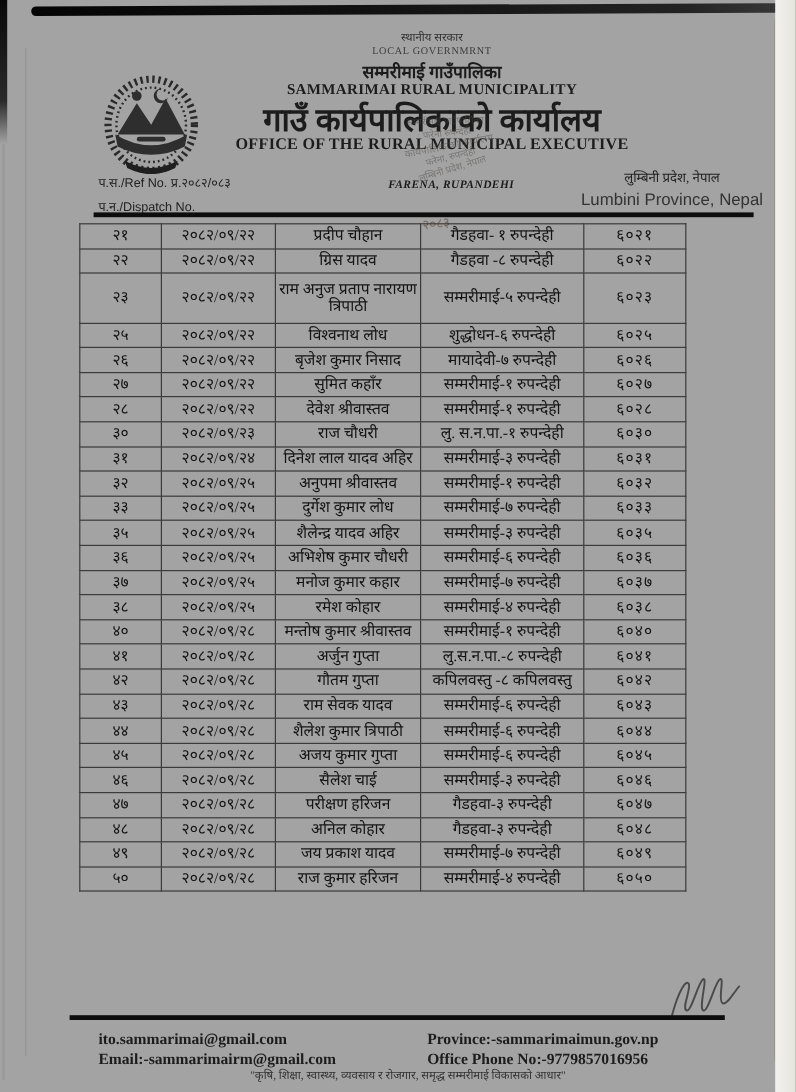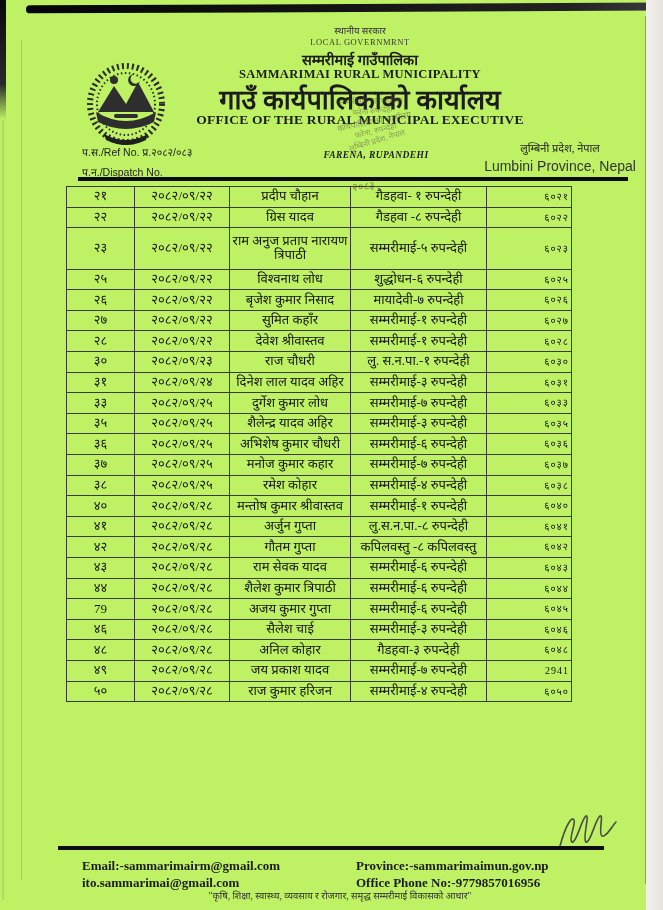--- a/index.html
+++ b/index.html
@@ -4,21 +4,21 @@
 <style>
   html,body{margin:0;padding:0;}
   body{
     width:663px;height:910px;
     background:#eceae5;
     font-family:"Liberation Serif","DejaVu Serif",serif;
     -webkit-font-smoothing:antialiased;
   }
   #page{
     position:relative;width:663px;height:910px;
-    background:#bef264;overflow:hidden;color:#1c1c1c;
+    background:#a3a3a3;overflow:hidden;color:#1c1c1c;
   }
   
   .scan-top-band{
     position:absolute;left:26px;top:4px;width:634px;height:8px;
     background:linear-gradient(90deg,#050505 0%,#101010 40%,#222 85%,#3a3a3a 100%);
     border-radius:6px 2px 2px 6px;transform:rotate(-0.25deg);
   }
   .scan-left-corner{
     position:absolute;left:0;top:0;width:6px;height:120px;
     background:linear-gradient(180deg,#090909,#2a2a2a 70%,rgba(60,60,60,0));
@@ -77,21 +77,21 @@
     position:absolute;left:66px;top:186px;width:505px;
     border-collapse:collapse;table-layout:fixed;
     font-size:13px;color:#141414;
   }
   .records td{
     border:1px solid #3b3b3b;text-align:center;vertical-align:middle;
     padding:0 2px;overflow:hidden;line-height:1.15;
   }
   .records tr{height:20.6px;}
   .records tr.tall{height:41.5px;}
-  .records td.c-num{font-size:10px;letter-spacing:1px;text-align:right;}
+  .records td.c-num{font-size:13px;letter-spacing:1px;}
   .col-sn{width:68px;}.col-date{width:95px;}.col-name{width:121px;}
   .col-addr{width:136px;}.col-no{width:85px;}
   
   .signature{position:absolute;left:556px;top:806px;width:64px;height:46px;}
   
   .ftr-rule{position:absolute;left:58px;top:846px;width:546px;height:4px;background:#0d0d0d;}
   .ftr-email{position:absolute;left:82px;top:857px;font-size:13px;font-weight:bold;line-height:17px;}
   .ftr-web{position:absolute;left:356px;top:857px;font-size:13px;font-weight:bold;line-height:17px;}
   .ftr-slogan{position:absolute;left:60px;top:889px;width:560px;text-align:center;
     font-size:9.5px;color:#333;}
@@ -220,20 +220,27 @@
           <td class="c-num">६०३०</td>
         </tr>
         <tr>
           <td>३१</td>
           <td>२०८२/०९/२४</td>
           <td>दिनेश लाल यादव अहिर</td>
           <td>सम्मरीमाई-३ रुपन्देही</td>
           <td class="c-num">६०३१</td>
         </tr>
         <tr>
+          <td>३२</td>
+          <td>२०८२/०९/२५</td>
+          <td>अनुपमा श्रीवास्तव</td>
+          <td>सम्मरीमाई-१ रुपन्देही</td>
+          <td class="c-num">६०३२</td>
+        </tr>
+        <tr>
           <td>३३</td>
           <td>२०८२/०९/२५</td>
           <td>दुर्गेश कुमार लोध</td>
           <td>सम्मरीमाई-७ रुपन्देही</td>
           <td class="c-num">६०३३</td>
         </tr>
         <tr>
           <td>३५</td>
           <td>२०८२/०९/२५</td>
           <td>शैलेन्द्र यादव अहिर</td>
@@ -290,65 +297,72 @@
           <td class="c-num">६०४३</td>
         </tr>
         <tr>
           <td>४४</td>
           <td>२०८२/०९/२८</td>
           <td>शैलेश कुमार त्रिपाठी</td>
           <td>सम्मरीमाई-६ रुपन्देही</td>
           <td class="c-num">६०४४</td>
         </tr>
         <tr>
-          <td>79</td>
+          <td>४५</td>
           <td>२०८२/०९/२८</td>
           <td>अजय कुमार गुप्ता</td>
           <td>सम्मरीमाई-६ रुपन्देही</td>
           <td class="c-num">६०४५</td>
         </tr>
         <tr>
           <td>४६</td>
           <td>२०८२/०९/२८</td>
           <td>सैलेश चाई</td>
           <td>सम्मरीमाई-३ रुपन्देही</td>
           <td class="c-num">६०४६</td>
         </tr>
         <tr>
+          <td>४७</td>
+          <td>२०८२/०९/२८</td>
+          <td>परीक्षण हरिजन</td>
+          <td>गैडहवा-३ रुपन्देही</td>
+          <td class="c-num">६०४७</td>
+        </tr>
+        <tr>
           <td>४८</td>
           <td>२०८२/०९/२८</td>
           <td>अनिल कोहार</td>
           <td>गैडहवा-३ रुपन्देही</td>
           <td class="c-num">६०४८</td>
         </tr>
         <tr>
           <td>४९</td>
           <td>२०८२/०९/२८</td>
           <td>जय प्रकाश यादव</td>
           <td>सम्मरीमाई-७ रुपन्देही</td>
-          <td class="c-num">2941</td>
+          <td class="c-num">६०४९</td>
         </tr>
         <tr>
           <td>५०</td>
           <td>२०८२/०९/२८</td>
           <td>राज कुमार हरिजन</td>
           <td>सम्मरीमाई-४ रुपन्देही</td>
           <td class="c-num">६०५०</td>
         </tr>
       </tbody>
   </table>
 
   <svg class="signature" viewBox="0 0 64 46">
     <path d="M4 40 C10 18 16 10 18 14 C20 18 12 34 16 36 C20 38 26 12 30 10 C34 8 26 34 30 36 C34 38 40 12 44 10 C48 8 42 28 46 30 C50 32 56 20 60 16" fill="none" stroke="#4a4a4a" stroke-width="1.6" stroke-linecap="round"></path>
   </svg>
 
   <div class="ftr-rule"></div>
   <div class="ftr-email">
+    <div>ito.sammarimai@gmail.com</div>
     <div>Email:-sammarimairm@gmail.com</div>
-    <div>ito.sammarimai@gmail.com</div>
   </div>
   <div class="ftr-web">
     <div>Province:-sammarimaimun.gov.np</div>
     <div>Office Phone No:-9779857016956</div>
   </div>
   <div class="ftr-slogan">"कृषि, शिक्षा, स्वास्थ्य, व्यवसाय र रोजगार, समृद्ध सम्मरीमाई विकासको आधार"</div>
 
 </div>
 
 </body></html>

